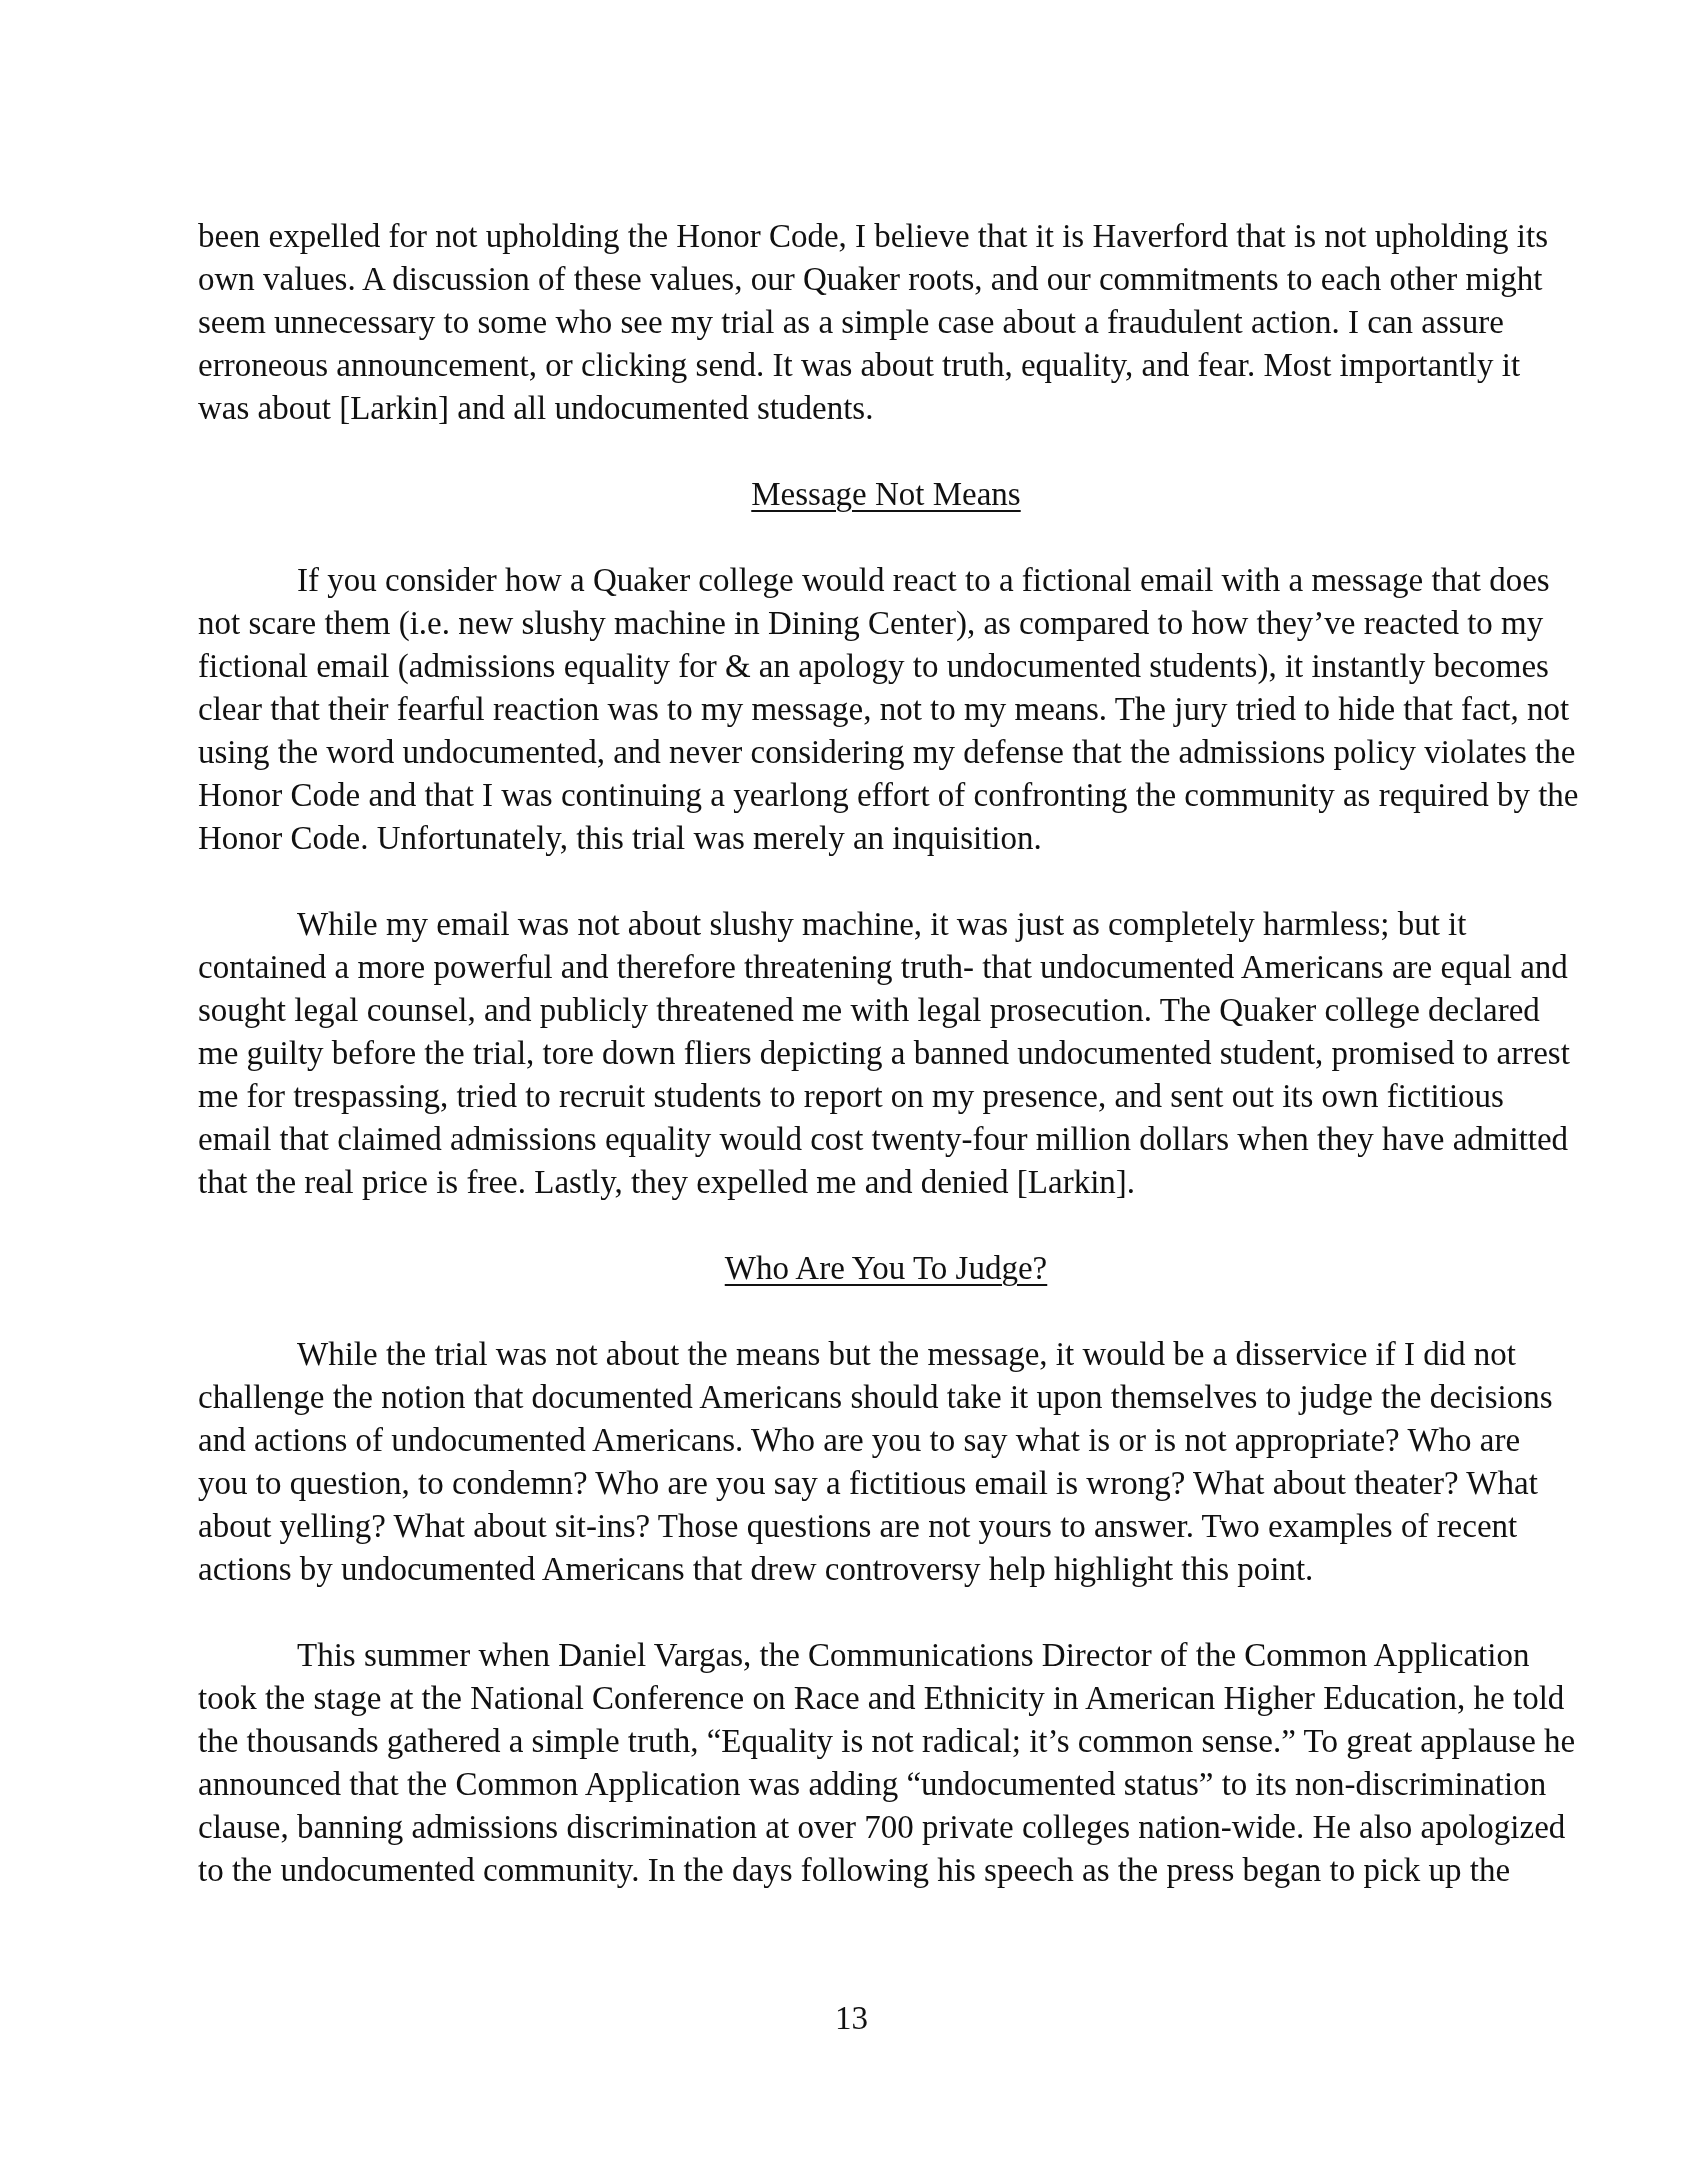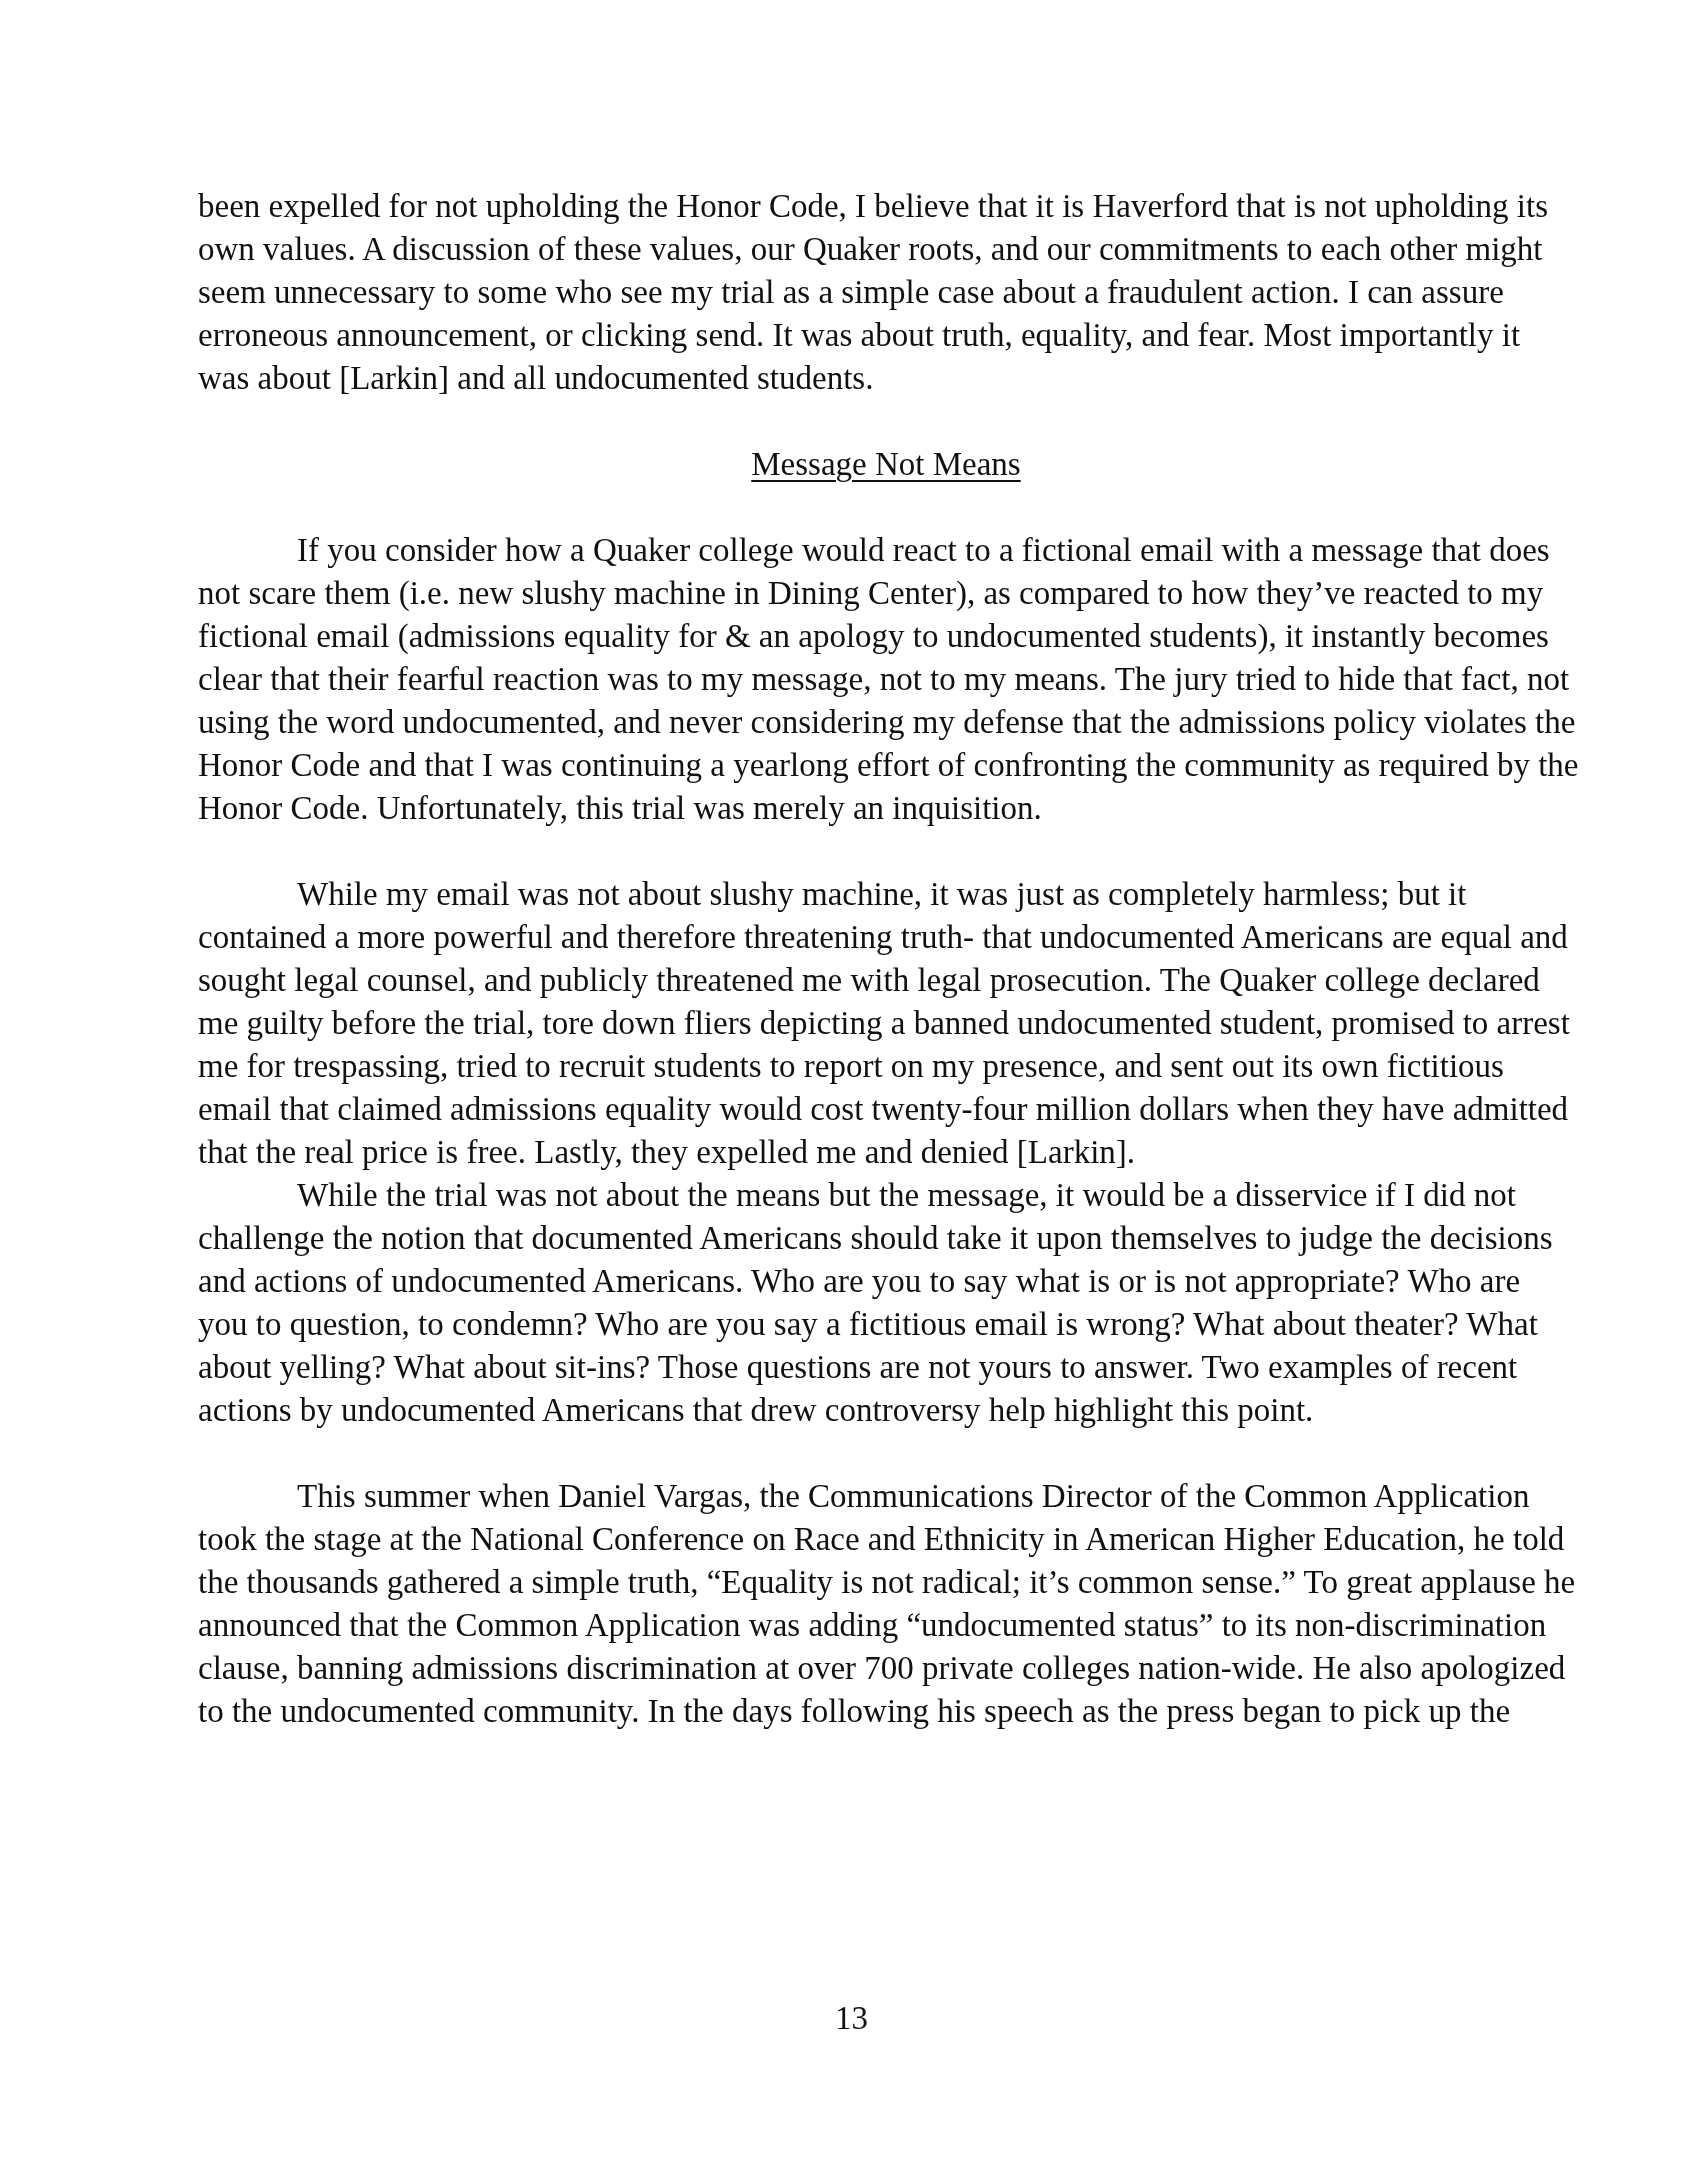--- a/index.html
+++ b/index.html
@@ -11,21 +11,21 @@
     width: 1687px;
     height: 2183px;
     position: relative;
     overflow: hidden;
     font-family: "Liberation Serif", "DejaVu Serif", serif;
     color: #111111;
   }
   .page {
     position: absolute;
     left: 198px;
-    top: 185px;
+    top: 215px;
     width: 1376px;
   }
   .para {
     font-size: 33px;
     line-height: 43px;
     margin: 0;
     text-align: left;
     white-space: normal;
   }
   .line {
@@ -92,20 +92,23 @@
   <p class="para">
     <span class="line indent">While my email was not about slushy machine, it was just as completely harmless; but it</span>
     <span class="line">contained a more powerful and therefore threatening truth- that undocumented Americans are equal and</span>
     <span class="line">sought legal counsel, and publicly threatened me with legal prosecution.  The Quaker college declared</span>
     <span class="line">me guilty before the trial, tore down fliers depicting a banned undocumented student, promised to arrest</span>
     <span class="line">me for trespassing, tried to recruit students to report on my presence, and sent out its own fictitious</span>
     <span class="line">email that claimed admissions equality would cost twenty-four million dollars when they have admitted</span>
     <span class="line">that the real price is free.  Lastly, they expelled me and denied [Larkin].</span>
   </p>
 
+  <div class="heading">
+    <span>Who Are You To Judge?</span>
+  </div>
 
   <p class="para">
     <span class="line indent">While the trial was not about the means but the message, it would be a disservice if I did not</span>
     <span class="line">challenge the notion that documented Americans should take it upon themselves to judge the decisions</span>
     <span class="line">and actions of undocumented Americans.  Who are you to say what is or is not appropriate?  Who are</span>
     <span class="line">you to question, to condemn?   Who are you say a fictitious email is wrong? What about theater?  What</span>
     <span class="line">about yelling? What about sit-ins?  Those questions are not yours to answer.  Two examples of recent</span>
     <span class="line">actions by undocumented Americans that drew controversy help highlight this point.</span>
   </p>
 

